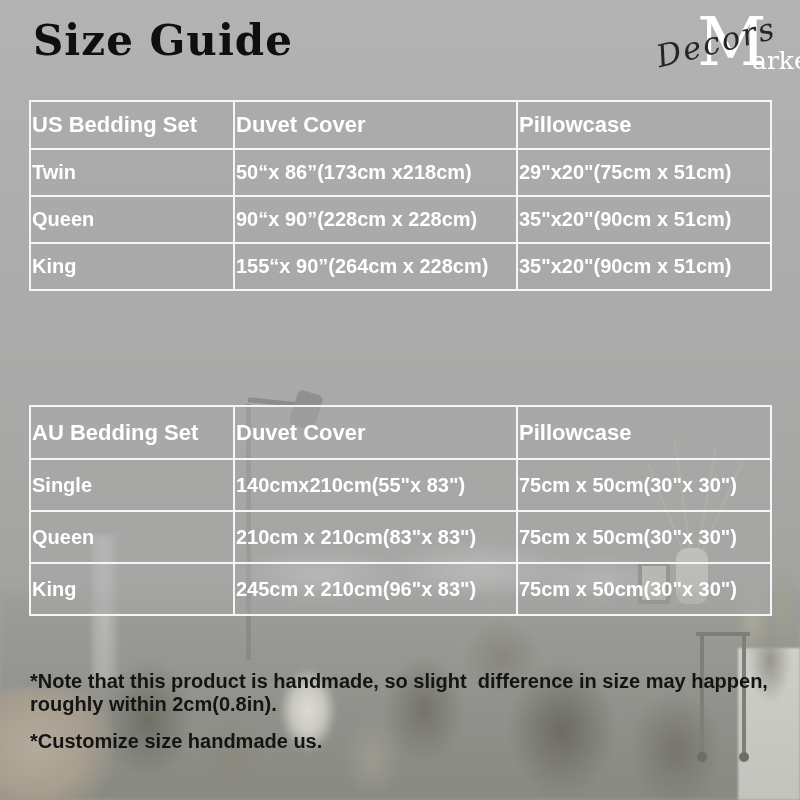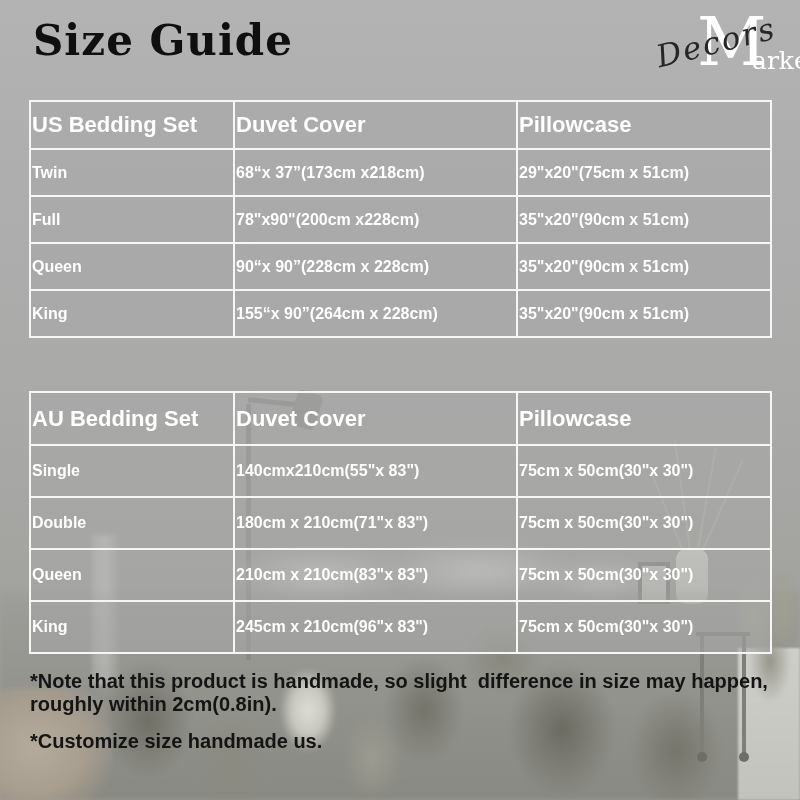--- a/index.html
+++ b/index.html
@@ -116,25 +116,25 @@
   }
   table.size-table th, table.size-table td{
     border:2px solid var(--table_border);
     background:var(--table_cell_bg);
     color:var(--table_text);
     text-align:left;vertical-align:middle;
     font-family:"Liberation Sans", sans-serif;
     overflow:hidden;white-space:nowrap;
   }
   table.size-table th{font-size:22px;font-weight:700;}
-  table.size-table td{font-size:16px;font-weight:700;}
+  table.size-table td{font-size:20px;font-weight:700;}
   #table-us{top:100px;}
   #table-us th{height:44px;}
   #table-us td{height:43px;}
-  #table-au{top:391px;}
+  #table-au{top:405px;}
   #table-au th{height:49px;}
   #table-au td{height:48px;}
 
   .notes{
     position:absolute;left:30px;top:670px;width:760px;z-index:2;
     color:var(--note_text);font-weight:700;font-size:20px;line-height:1.15;
   }
   .note{margin:0 0 14px 0;white-space:pre-wrap;}
 </style>
 </head>
@@ -182,27 +182,22 @@
     <thead>
         <tr>
           <th>US Bedding Set</th>
           <th>Duvet Cover</th>
           <th>Pillowcase</th>
         </tr>
       </thead>
     <tbody>
         <tr>
           <td>Twin</td>
-          <td>68“x 37”(173cm x218cm)</td>
+          <td>50“x 86”(173cm x218cm)</td>
           <td>29"x20"(75cm x 51cm)</td>
-        </tr>
-        <tr>
-          <td>Full</td>
-          <td>78"x90"(200cm x228cm)</td>
-          <td>35"x20"(90cm x 51cm)</td>
         </tr>
         <tr>
           <td>Queen</td>
           <td>90“x 90”(228cm x 228cm)</td>
           <td>35"x20"(90cm x 51cm)</td>
         </tr>
         <tr>
           <td>King</td>
           <td>155“x 90”(264cm x 228cm)</td>
           <td>35"x20"(90cm x 51cm)</td>
@@ -223,25 +218,20 @@
           <th>Pillowcase</th>
         </tr>
       </thead>
     <tbody>
         <tr>
           <td>Single</td>
           <td>140cmx210cm(55"x 83")</td>
           <td>75cm x 50cm(30"x 30")</td>
         </tr>
         <tr>
-          <td>Double</td>
-          <td>180cm x 210cm(71"x 83")</td>
-          <td>75cm x 50cm(30"x 30")</td>
-        </tr>
-        <tr>
           <td>Queen</td>
           <td>210cm x 210cm(83"x 83")</td>
           <td>75cm x 50cm(30"x 30")</td>
         </tr>
         <tr>
           <td>King</td>
           <td>245cm x 210cm(96"x 83")</td>
           <td>75cm x 50cm(30"x 30")</td>
         </tr>
       </tbody>

